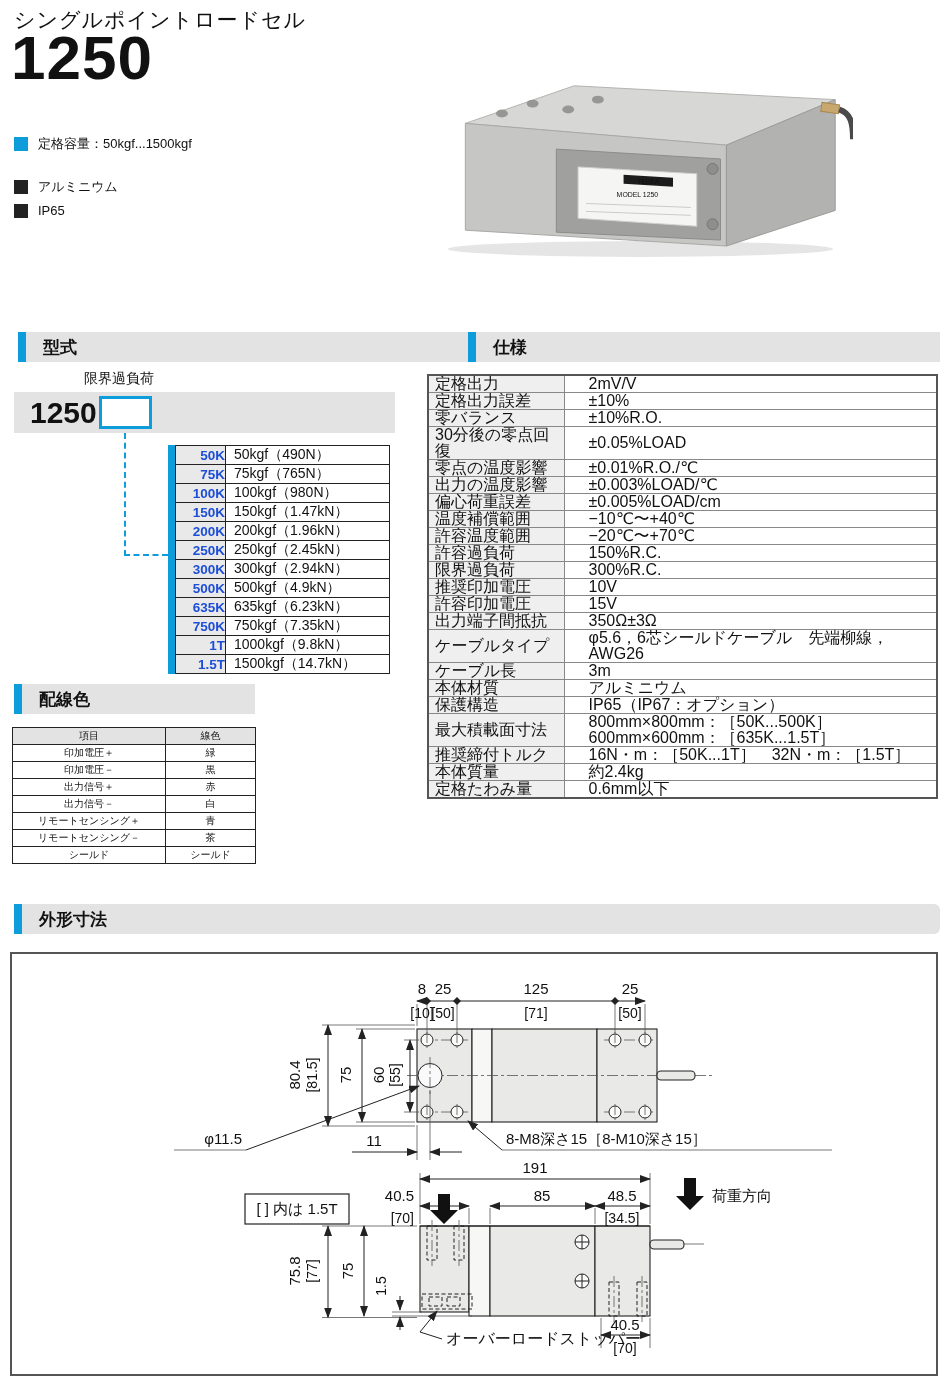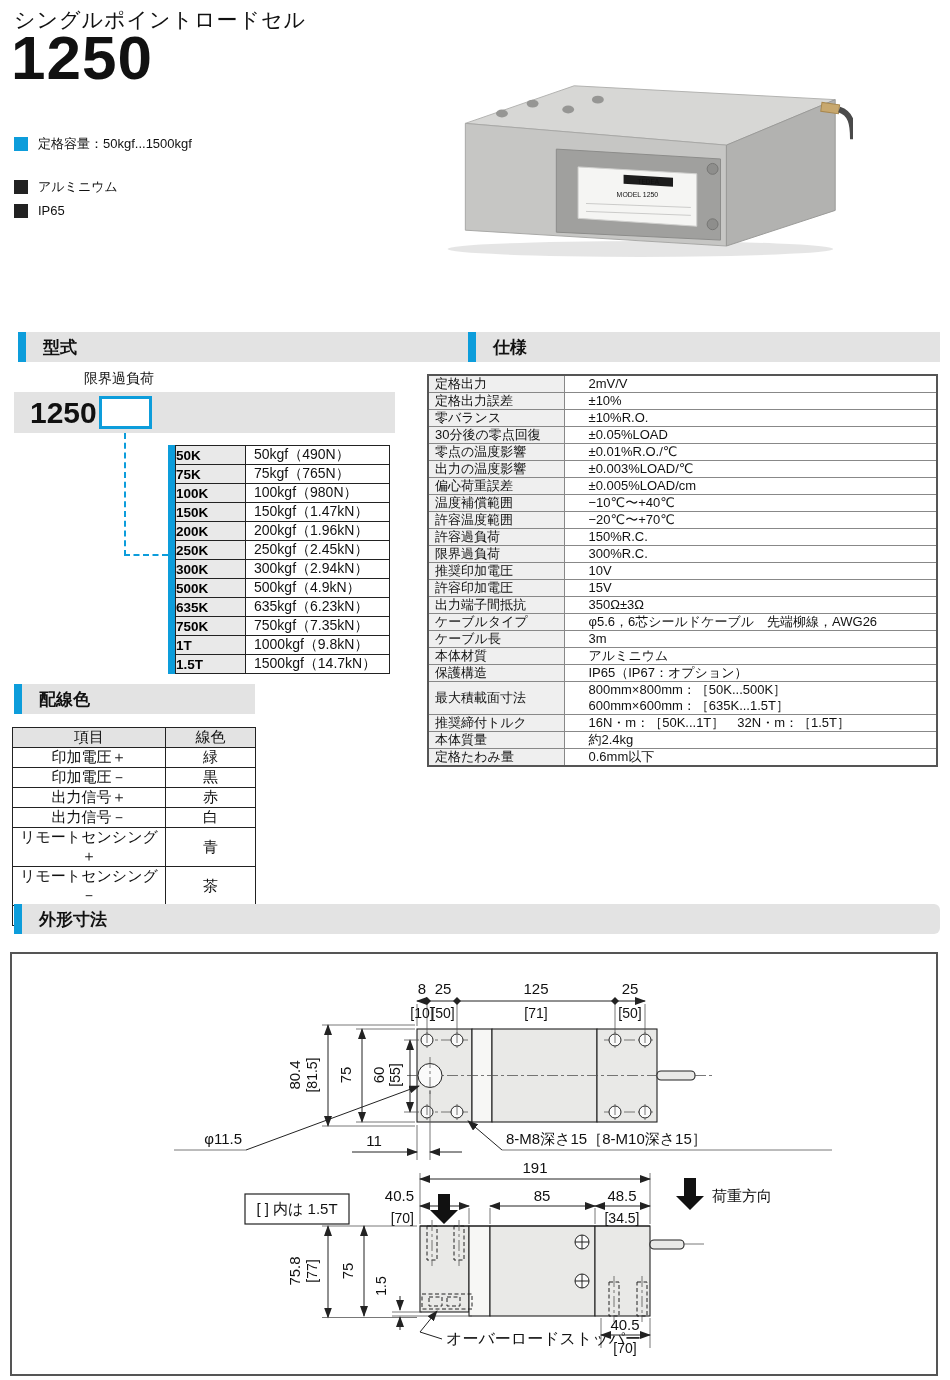--- a/index.html
+++ b/index.html
@@ -25,30 +25,30 @@
   .model-band { left:14px; top:392px; width:381px; height:41px; background:#e3e3e3; }
   .model-prefix { left:30px; top:392px; font-size:30px; font-weight:bold; line-height:41px; }
   .cap-box { left:99px; top:396px; width:53px; height:33px; background:#fff; border:3px solid #0d9ddb; }
   .conn-v { left:124px; top:433px; height:123px; width:0; border-left:2px dashed #0d9ddb; }
   .conn-h { left:124px; top:554px; width:44px; height:0; border-top:2px dashed #0d9ddb; }
   .capwrap { left:168px; top:445px; display:flex; }
   .capbar { width:7px; background:#0d9ddb; }
   table { border-collapse:collapse; }
   .captable { width:215px; border:1px solid #222; background:#fff; }
   .captable td { border:1px solid #222; height:17px; font-size:13.5px; }
-  .captable td.code { width:70px; background:#e9e9e9; color:#000000; font-weight:bold; text-align:left; }
+  .captable td.code { width:50px; background:#e9e9e9; color:#1d4ed8; font-weight:bold; text-align:right; }
   .captable td.val { padding-left:8px; font-size:14px; }
   
   .wiretable { left:12px; top:727px; width:244px; border:1px solid #222; }
-  .wiretable th, .wiretable td { border:1px solid #222; height:17px; font-size:15px; text-align:center; font-weight:normal; }
+  .wiretable th, .wiretable td { border:1px solid #222; height:17px; font-size:10px; text-align:center; font-weight:normal; }
   .wiretable th { background:#e3e3e3; }
   .wiretable .c1 { width:153px; }
   
   .spectable { left:427px; top:374px; width:511px; border:2px solid #555; background:#fff; }
-  .spectable td { border:1px solid #888; font-size:13px; height:17px; line-height:16px; vertical-align:middle; }
+  .spectable td { border:1px solid #888; font-size:16px; height:17px; line-height:16px; vertical-align:middle; }
   .spectable td.lbl { width:136px; background:#efefef; padding-left:6px; }
   .spectable td.val { padding-left:24px; }
   
   .dimbox { left:10px; top:952px; width:928px; height:424px; border:2px solid #555; background:#fff; }
   svg text { font-family:"Liberation Sans","DejaVu Sans",sans-serif; fill:#111; }
   .ln { stroke:#222; stroke-width:1; fill:none; }
   .thin { stroke:#555; stroke-width:0.8; fill:none; }
   .dim { stroke:#222; stroke-width:1; fill:none; }
   .fillg { fill:#e9e9e7; stroke:#222; stroke-width:1.1; }
   .fillw { fill:#f7f7f5; stroke:#222; stroke-width:1.1; }

